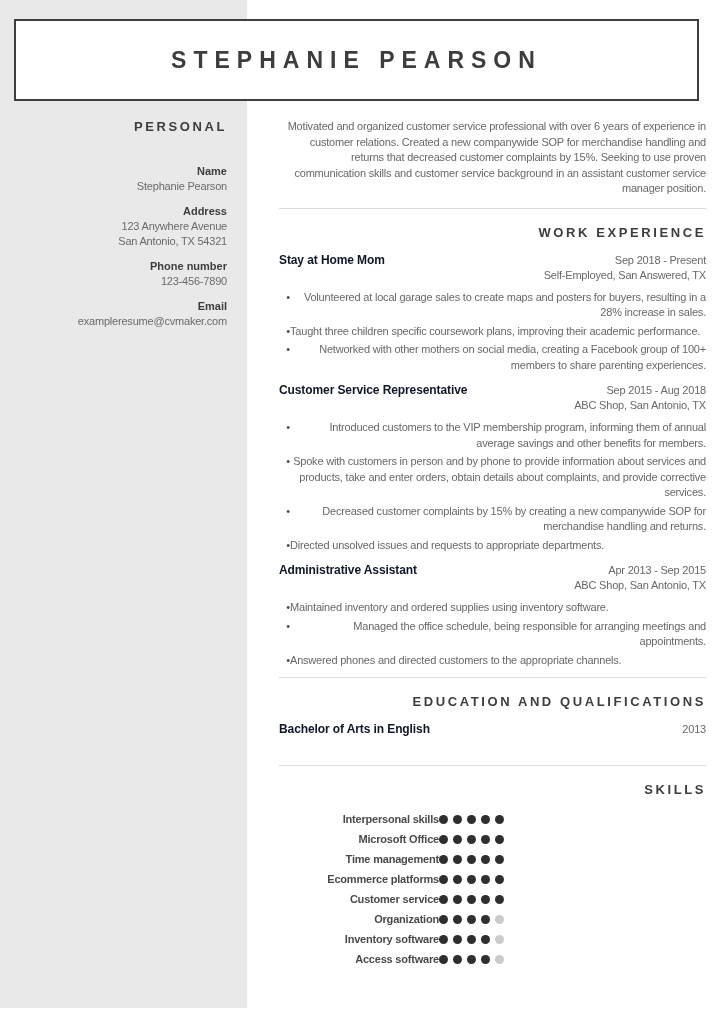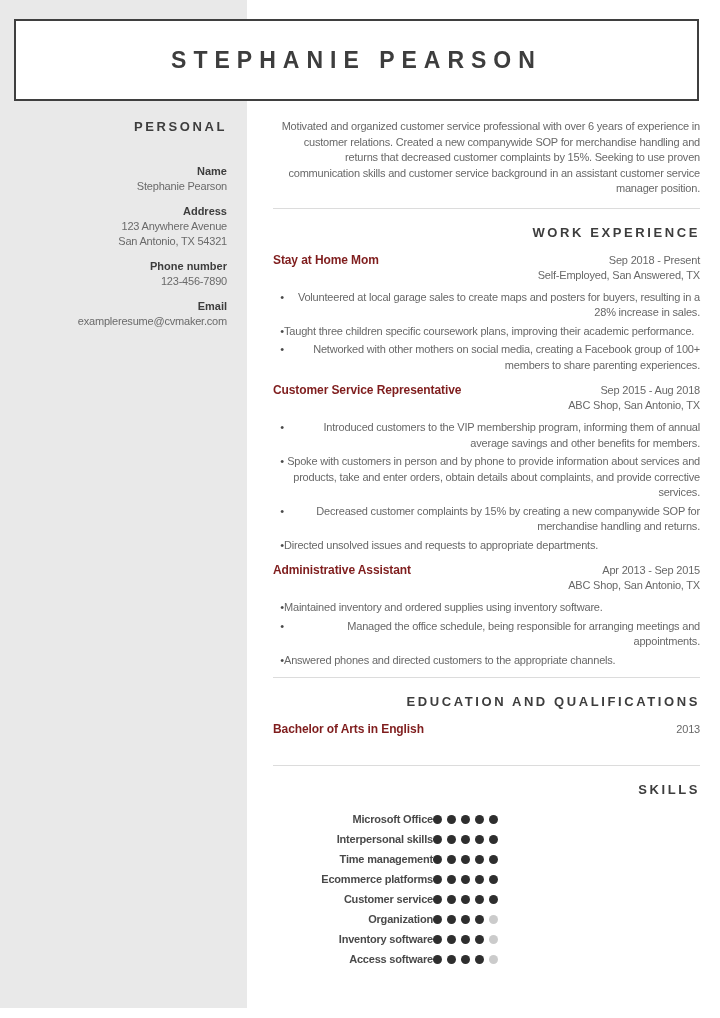--- a/index.html
+++ b/index.html
@@ -68,21 +68,21 @@
   .field-value {
     font-size: 11px;
     color: #6a6a6a;
     line-height: 15px;
     letter-spacing: -0.2px;
   }
 
   
   .main {
     position: absolute;
-    left: 273px; top: 119px;
+    left: 279px; top: 119px;
     width: 427px;
   }
   .summary {
     font-size: 11px;
     line-height: 15.5px;
     color: #686868;
     letter-spacing: -0.2px;
     margin-bottom: 11px;
   }
   .rule {
@@ -101,21 +101,21 @@
 
   .job { margin-bottom: 9px; }
   .title-row {
     display: flex;
     justify-content: space-between;
     align-items: baseline;
   }
   .job-title {
     font-size: 12px;
     font-weight: 700;
-    color: #7f1d1d;
+    color: #0f172a;
     line-height: 16px;
     letter-spacing: -0.1px;
   }
   .job-date {
     font-size: 11px;
     color: #686868;
     line-height: 16px;
     letter-spacing: -0.2px;
     white-space: nowrap;
   }
@@ -287,31 +287,31 @@
             <span class="job-title">Bachelor of Arts in English</span>
             <span class="job-date">2013</span>
           </div>
         </div>
       </div>
 
     <hr class="rule">
     <div class="section-heading">SKILLS</div>
     <div class="skills-rows">
         <div class="skill-row">
+          <span class="skill-label">Interpersonal skills</span>
+          <span class="skill-dots">
+            <span class="skill-dot"></span>
+            <span class="skill-dot"></span>
+            <span class="skill-dot"></span>
+            <span class="skill-dot"></span>
+            <span class="skill-dot"></span>
+          </span>
+        </div>
+        <div class="skill-row">
           <span class="skill-label">Microsoft Office</span>
-          <span class="skill-dots">
-            <span class="skill-dot"></span>
-            <span class="skill-dot"></span>
-            <span class="skill-dot"></span>
-            <span class="skill-dot"></span>
-            <span class="skill-dot"></span>
-          </span>
-        </div>
-        <div class="skill-row">
-          <span class="skill-label">Interpersonal skills</span>
           <span class="skill-dots">
             <span class="skill-dot"></span>
             <span class="skill-dot"></span>
             <span class="skill-dot"></span>
             <span class="skill-dot"></span>
             <span class="skill-dot"></span>
           </span>
         </div>
         <div class="skill-row">
           <span class="skill-label">Time management</span>

